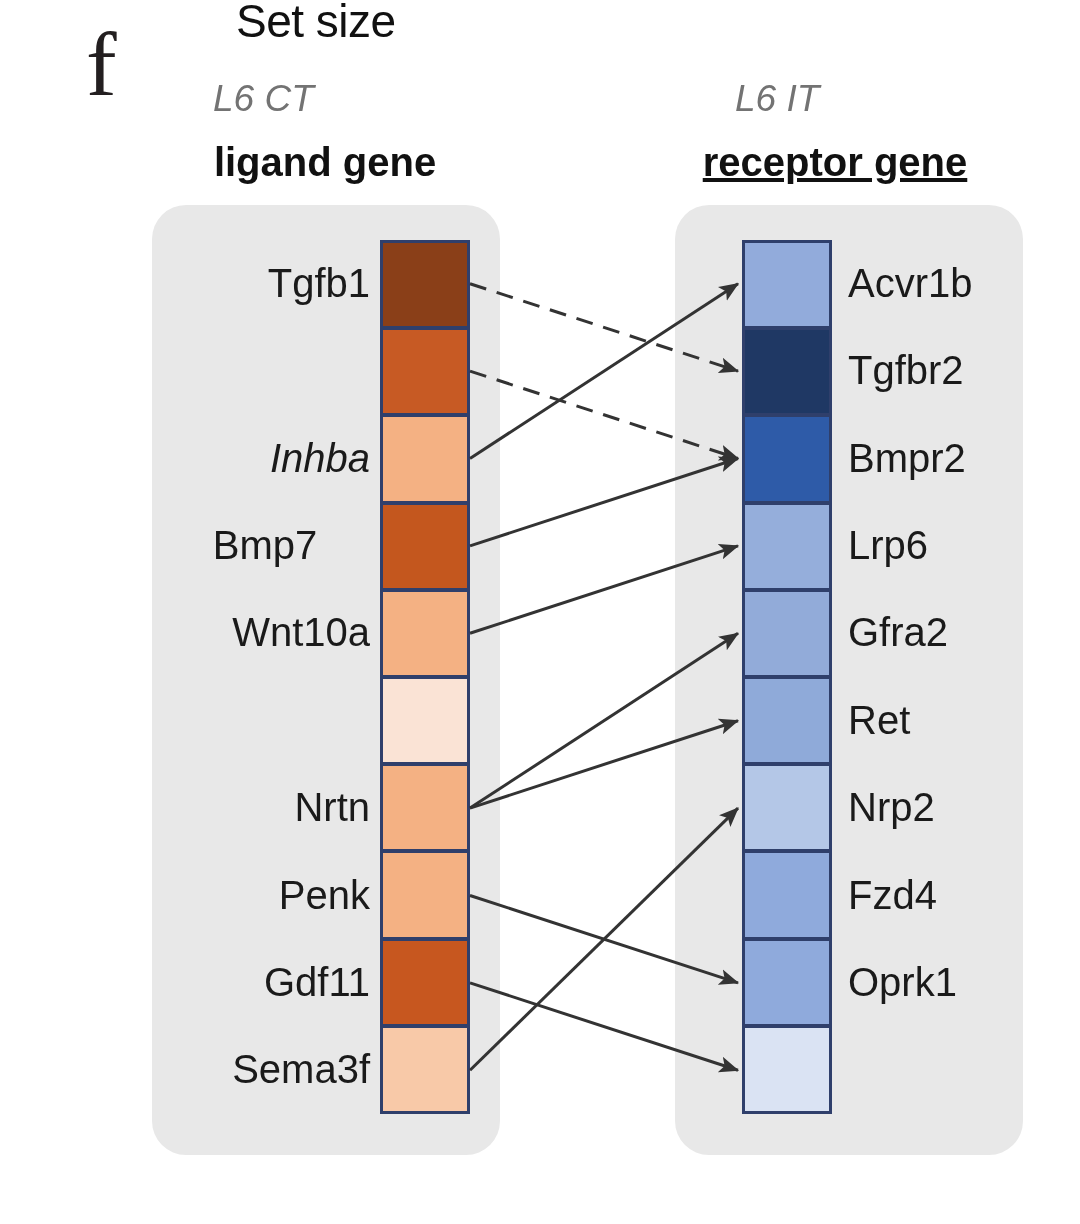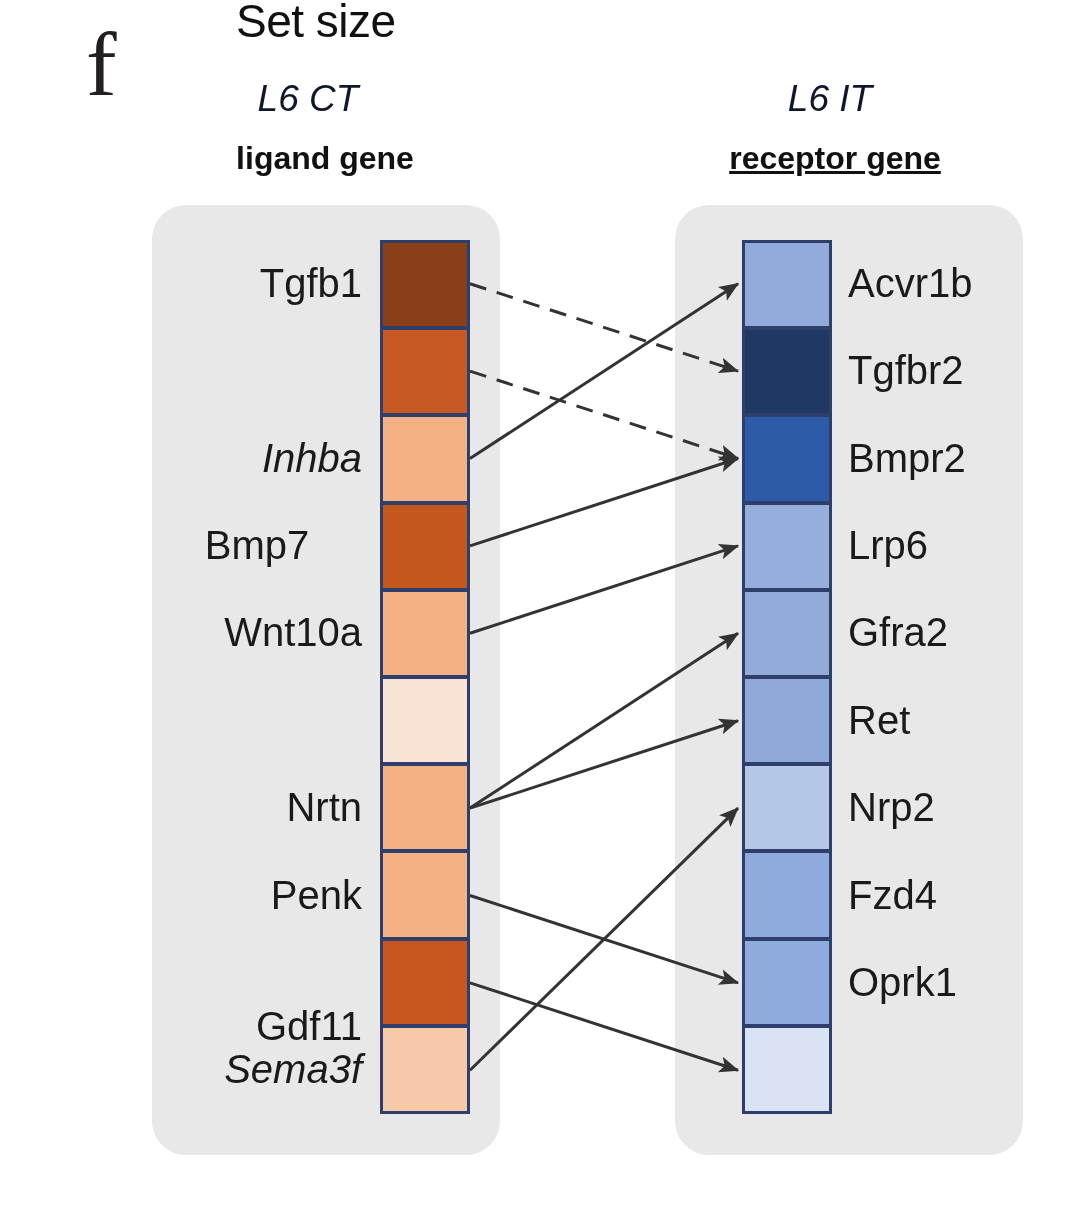--- a/index.html
+++ b/index.html
@@ -13,29 +13,28 @@
     font-size:92px; line-height:1; color:#231f20;
   }
   #set-size-title{
     position:absolute; left:236px; top:-6px;
     font-size:46px; font-weight:400; letter-spacing:-0.5px;
     color:#111; white-space:nowrap;
   }
   .celltype{
     position:absolute; top:78px;
     font-size:37px; font-style:italic; font-weight:400;
-    letter-spacing:0px; color:#0f172a; white-space:nowrap;
-    text-align:center;
+    letter-spacing:0px; color:#737373; white-space:nowrap;
   }
   #celltype-left{ left:213px; width:190px; }
   #celltype-right{ left:735px; width:190px;font-style:italic; }
 
   .colhead{
     position:absolute; top:140px;
-    font-size:32px; font-weight:700; color:#111;
+    font-size:40px; font-weight:700; color:#111;
     white-space:nowrap; text-align:center;
   }
   #colhead-left{ left:175px; width:300px; }
   #colhead-right{ left:660px; width:350px;text-decoration:underline; }
 
   
   .panel{
     position:absolute; background:#e8e8e8; border-radius:34px;
   }
   #panel-left { left:152px; top:205px; width:348px; height:950px; }
@@ -56,21 +55,21 @@
   .cell:last-child{ border-bottom:none; }
 
   
   .rowlabel{
     position:absolute; font-size:40px; font-weight:400;
     color:#1a1a1a; white-space:nowrap; line-height:1;
   }
   .rowlabel.left { right:0; text-align:right; width:210px; }
   .rowlabel.right{ left:0;  text-align:left;  width:280px; }
 
-  #labels-left { position:absolute; left:152px; top:240px; width:210px; height:874px; }
+  #labels-left { position:absolute; left:160px; top:240px; width:210px; height:874px; }
   #labels-right{ position:absolute; left:848px; top:240px; width:280px; height:874px; }
 
   
   #connectors{ position:absolute; left:0; top:0; width:1080px; height:1224px;
                pointer-events:none; }
 </style>
 </head>
 <body>
 
 <div id="panel-letter">f</div>
@@ -111,22 +110,22 @@
     <div class="cell" title="" style="background: rgb(218, 227, 243);"></div>
   </div>
 
 <div id="labels-left">
     <div class="rowlabel left" style="top: 22.7px;">Tgfb1</div>
     <div class="rowlabel left" style="top: 197.5px; font-style: italic;">Inhba</div>
     <div class="rowlabel left" style="top: 284.9px; text-align: center;">Bmp7</div>
     <div class="rowlabel left" style="top: 372.3px; text-align: right;">Wnt10a</div>
     <div class="rowlabel left" style="top: 634.5px;">Penk</div>
     <div class="rowlabel left" style="top: 547.1px;">Nrtn</div>
-    <div class="rowlabel left" style="top: 721.9px; margin-top: 44px;">Gdf11</div>
-    <div class="rowlabel left" style="top: 809.3px; font-style: italic;">Sema3f</div>
+    <div class="rowlabel left" style="top: 721.9px;">Gdf11</div>
+    <div class="rowlabel left" style="top: 809.3px;">Sema3f</div>
   </div>
 <div id="labels-right">
     <div class="rowlabel right" style="top: 22.7px;">Acvr1b</div>
     <div class="rowlabel right" style="top: 110.1px;">Tgfbr2</div>
     <div class="rowlabel right" style="top: 197.5px;">Bmpr2</div>
     <div class="rowlabel right" style="top: 284.9px;">Lrp6</div>
     <div class="rowlabel right" style="top: 372.3px;">Gfra2</div>
     <div class="rowlabel right" style="top: 459.7px;">Ret</div>
     <div class="rowlabel right" style="top: 547.1px;">Nrp2</div>
     <div class="rowlabel right" style="top: 634.5px;">Fzd4</div>

